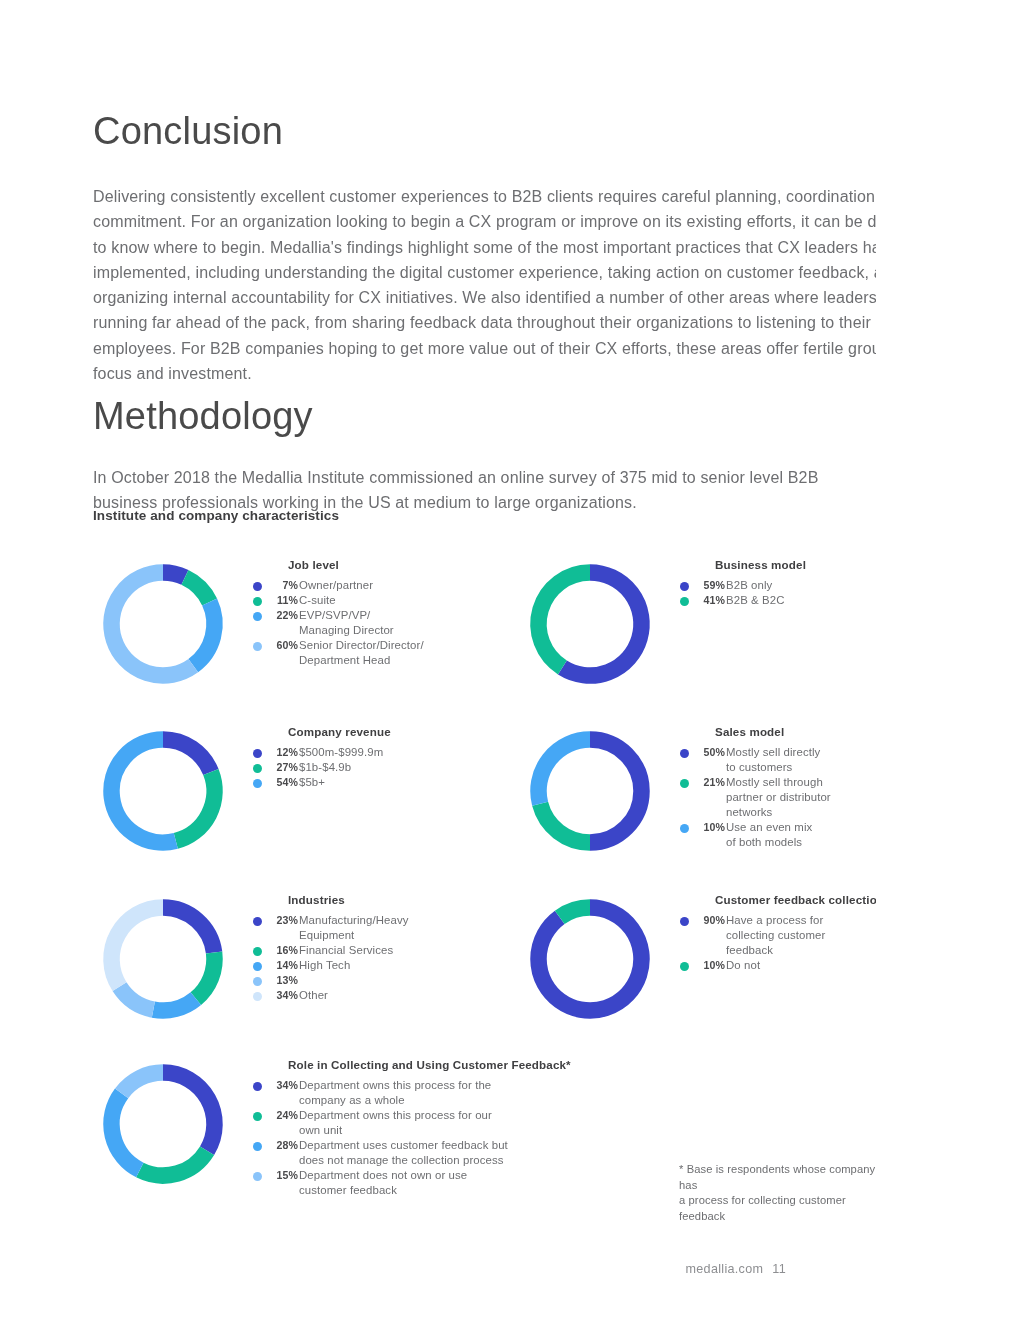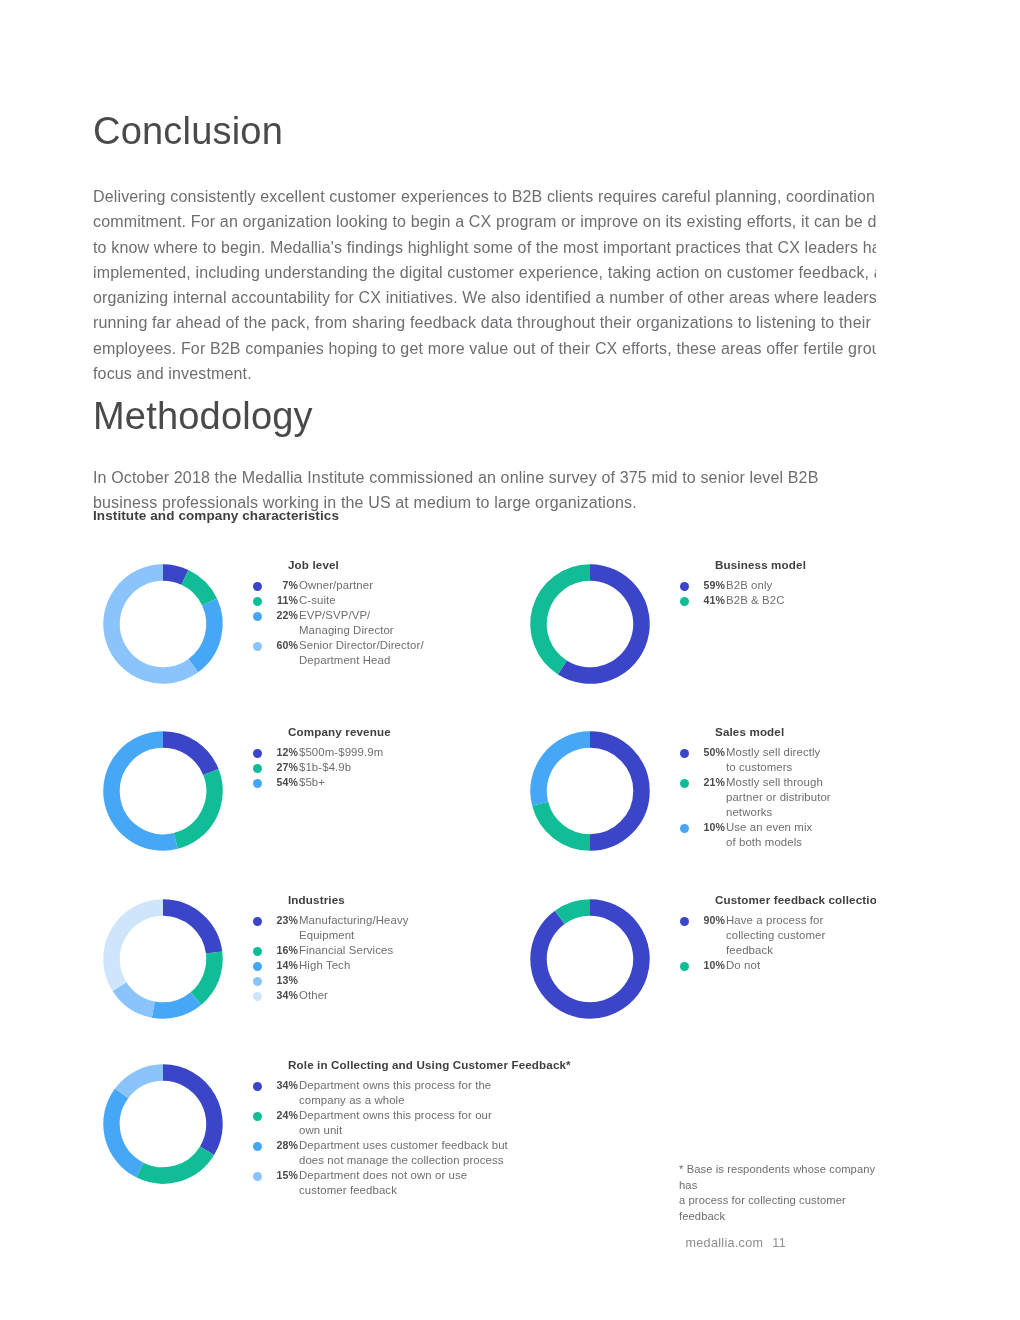--- a/index.html
+++ b/index.html
@@ -136,21 +136,21 @@
     top: 1162px;
     font-size: 11.2px;
     line-height: 15.5px;
     color: #6d6e71;
     white-space: pre-line;
     letter-spacing: 0.1px;
   }
   .page-footer {
     position: absolute;
     right: 90px;
-    top: 1236px;
+    top: 1262px;
     font-size: 12.6px;
     color: #8d8e91;
     letter-spacing: 0.3px;
   }
   .page-footer .pg-num { margin-left: 9px; }
 </style>
 </head>
 <body>
 
 <div id="page">

